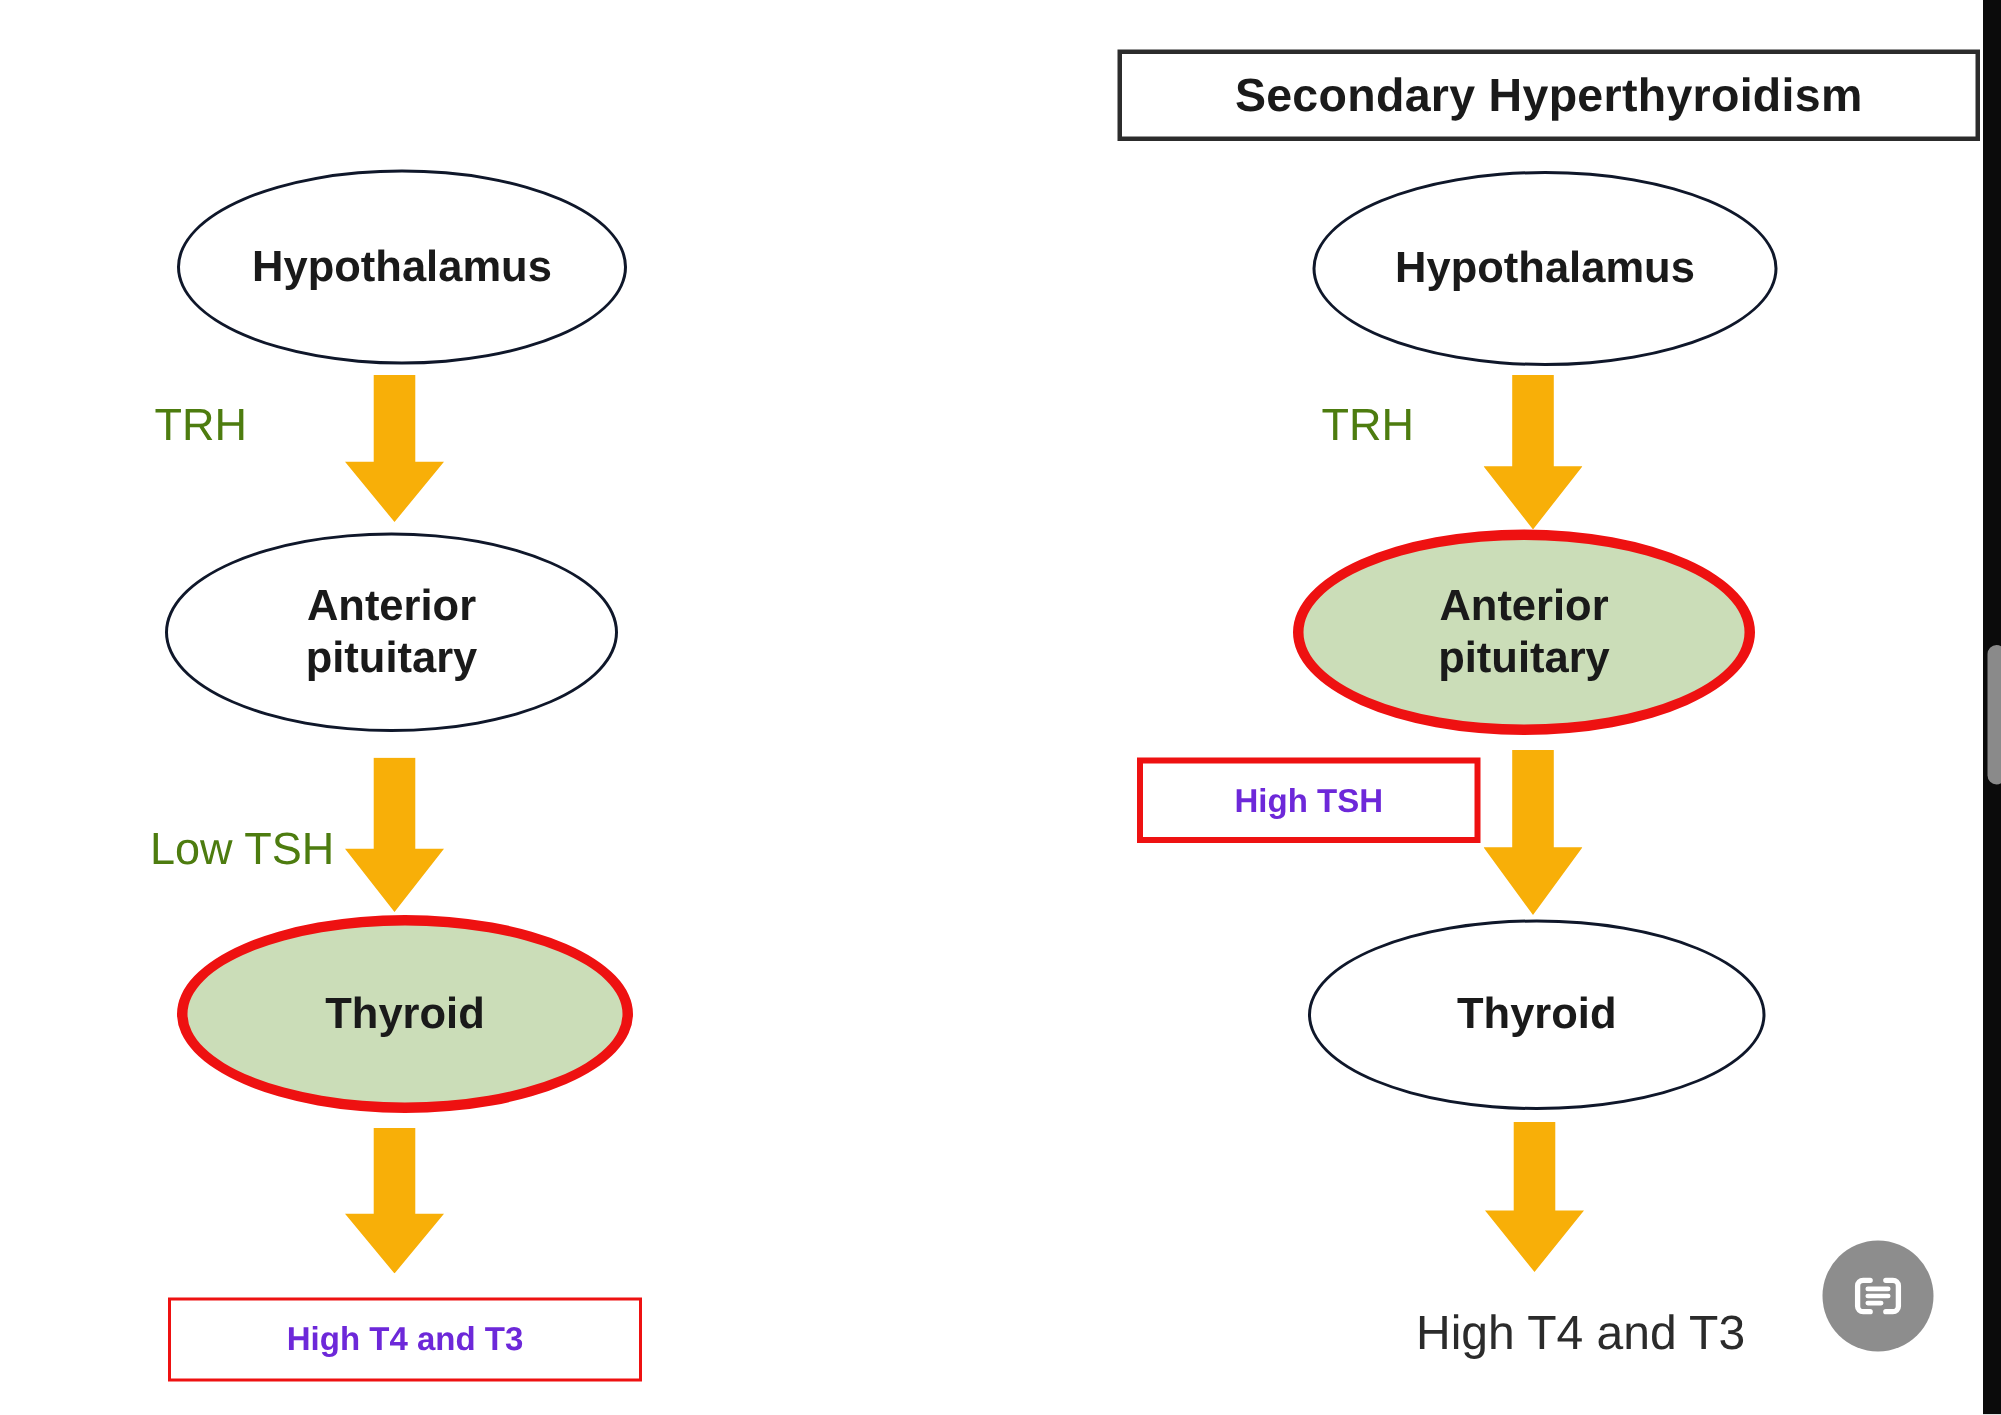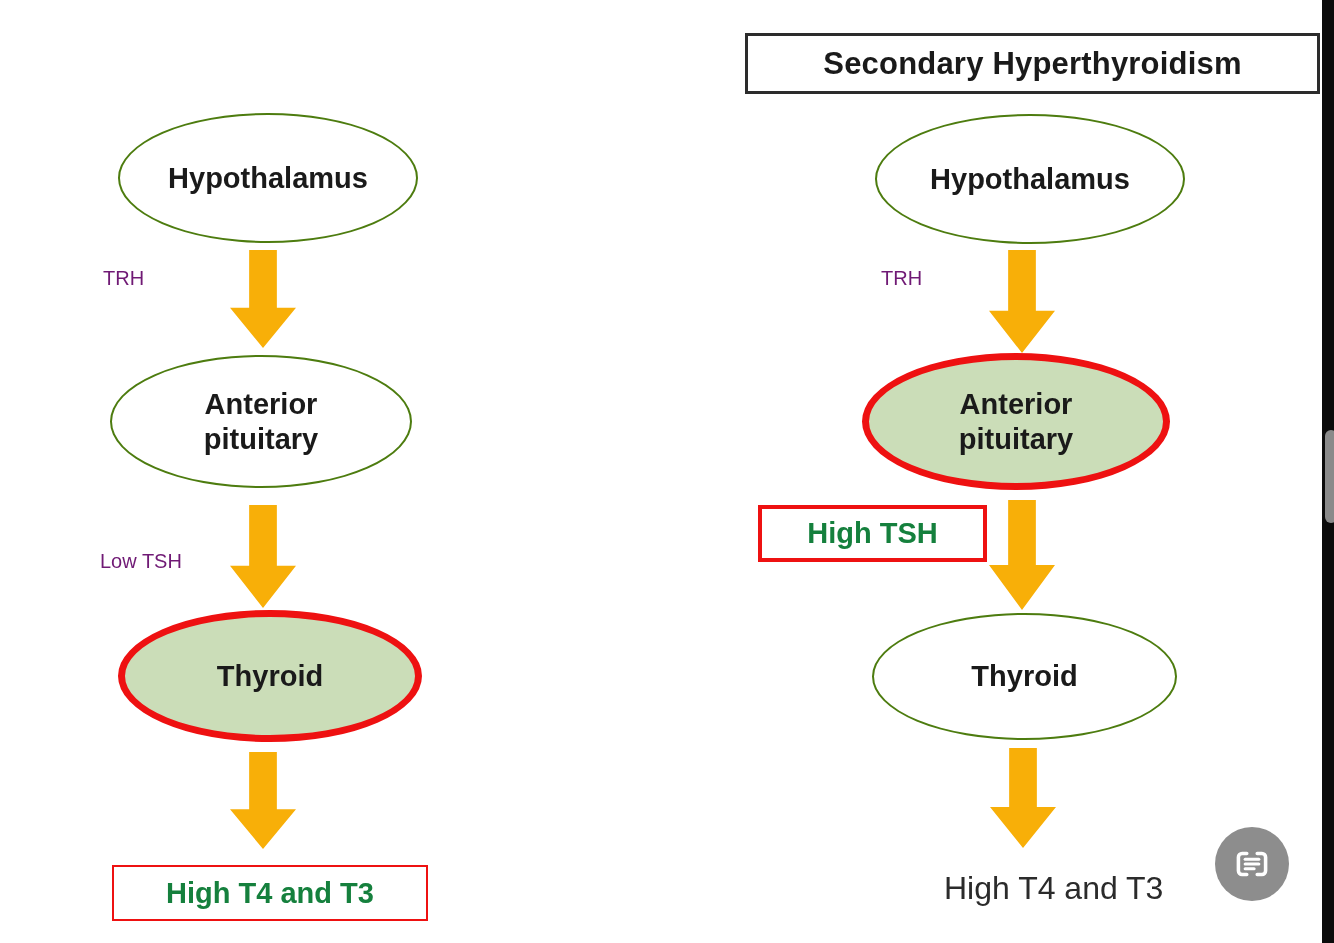--- a/index.html
+++ b/index.html
@@ -7,35 +7,35 @@
     position:relative;width:1334px;height:943px;background:#ffffff;
     overflow:hidden;font-family:"Liberation Sans",sans-serif;color:#1c1c1c;
   }
   
   .title-box{
     position:absolute;box-sizing:border-box;border:3px solid #2c2c2c;background:#fff;
     display:flex;align-items:center;justify-content:center;
     font-size:31px;font-weight:bold;letter-spacing:.2px;color:#1a1a1a;
   }
   .ellipse{
-    position:absolute;box-sizing:border-box;border:2px solid #4d7c0f;border-radius:50%;
+    position:absolute;box-sizing:border-box;border:2px solid #0f172a;border-radius:50%;
     background:#fff;display:flex;align-items:center;justify-content:center;
     font-size:29px;font-weight:bold;text-align:center;line-height:1.18;color:#1a1a1a;
     white-space:pre-line;
   }
   .ellipse.hot{border:7px solid #ee1111;background:#cbddb8;}
-  .flow-label{position:absolute;font-size:20px;color:#701a75;}
+  .flow-label{position:absolute;font-size:30px;color:#4d7c0f;}
   .arrow{
     position:absolute;background:#f8af08;
     clip-path:polygon(29% 0,71% 0,71% 59%,100% 59%,50% 100%,0 59%,29% 59%);
   }
   .alert-box{
     position:absolute;box-sizing:border-box;background:#fff;
     display:flex;align-items:center;justify-content:center;
-    color:#15803d;font-weight:bold;font-size:29px;
+    color:#6d28d9;font-weight:bold;font-size:22px;
   }
   .alert-box.thin{border:2px solid #ee1111;}
   .alert-box.thick{border:4px solid #ee1111;}
   .result-text{
     position:absolute;font-size:32px;color:#2b2b2b;white-space:nowrap;
   }
   
   .edge-bar{position:absolute;top:0;right:0;width:12px;height:943px;background:#0b0b0b;}
   .scroll-thumb{
     position:absolute;top:430px;right:-3px;width:12px;height:93px;

